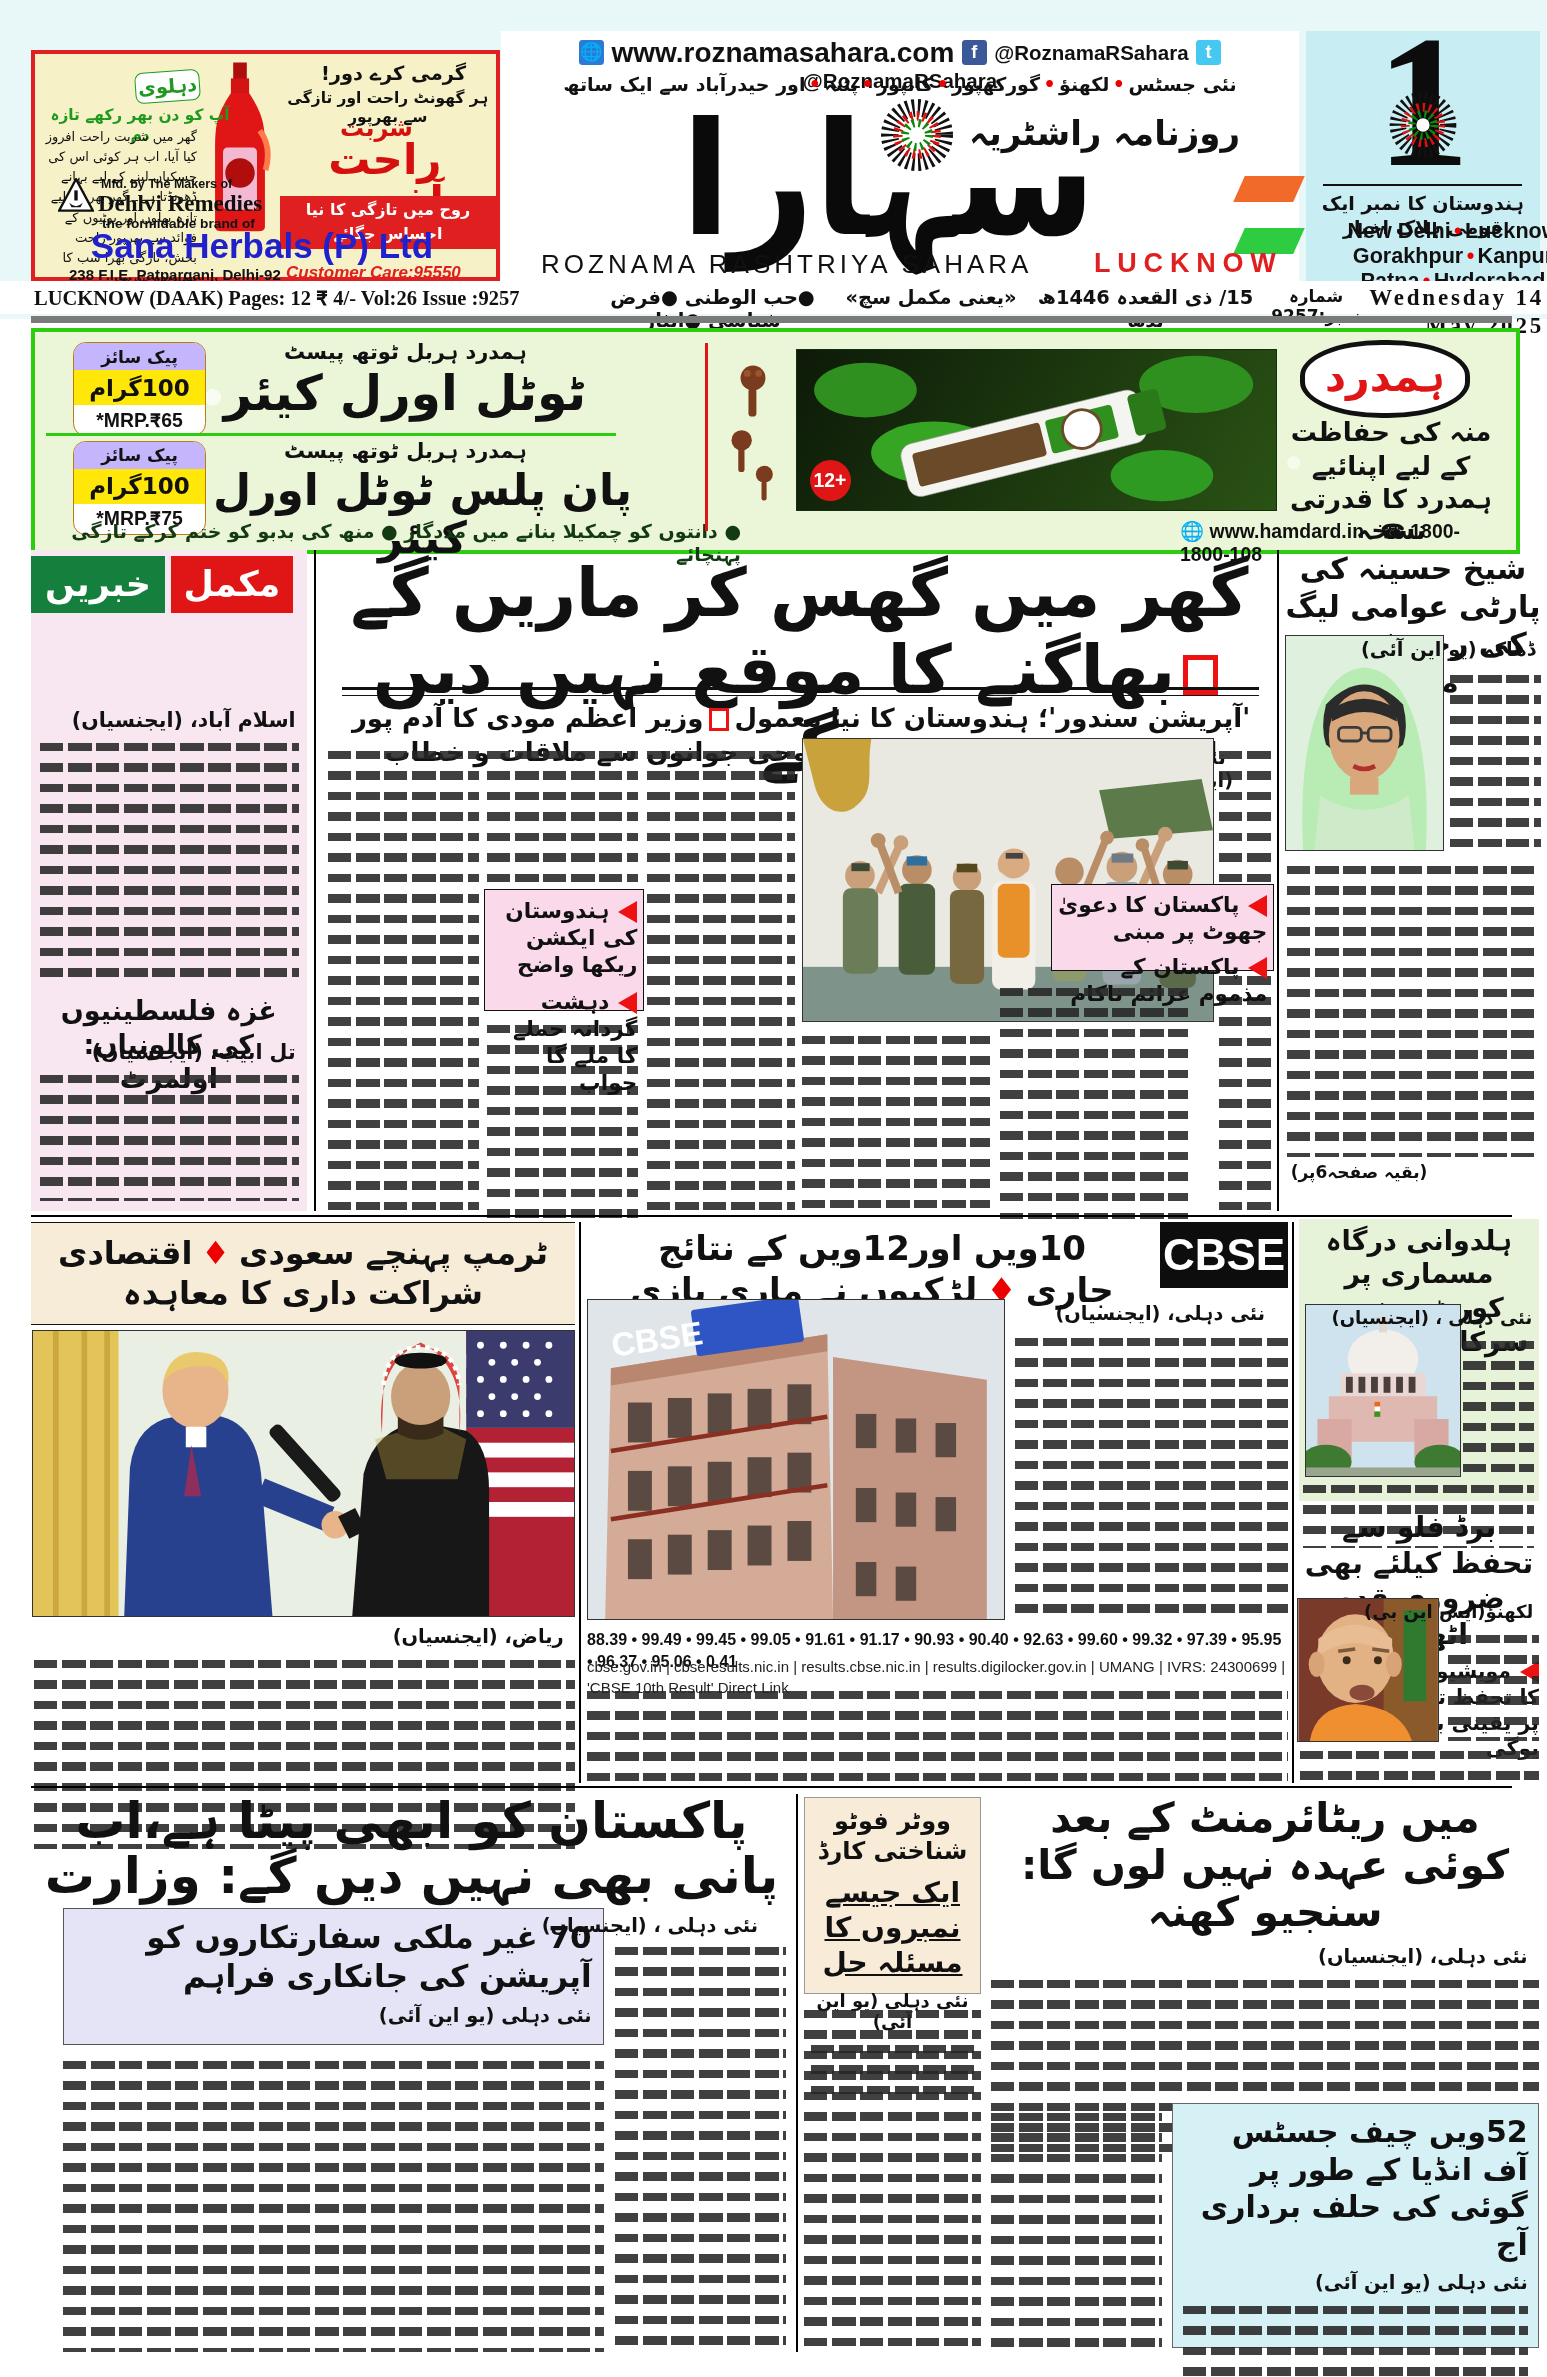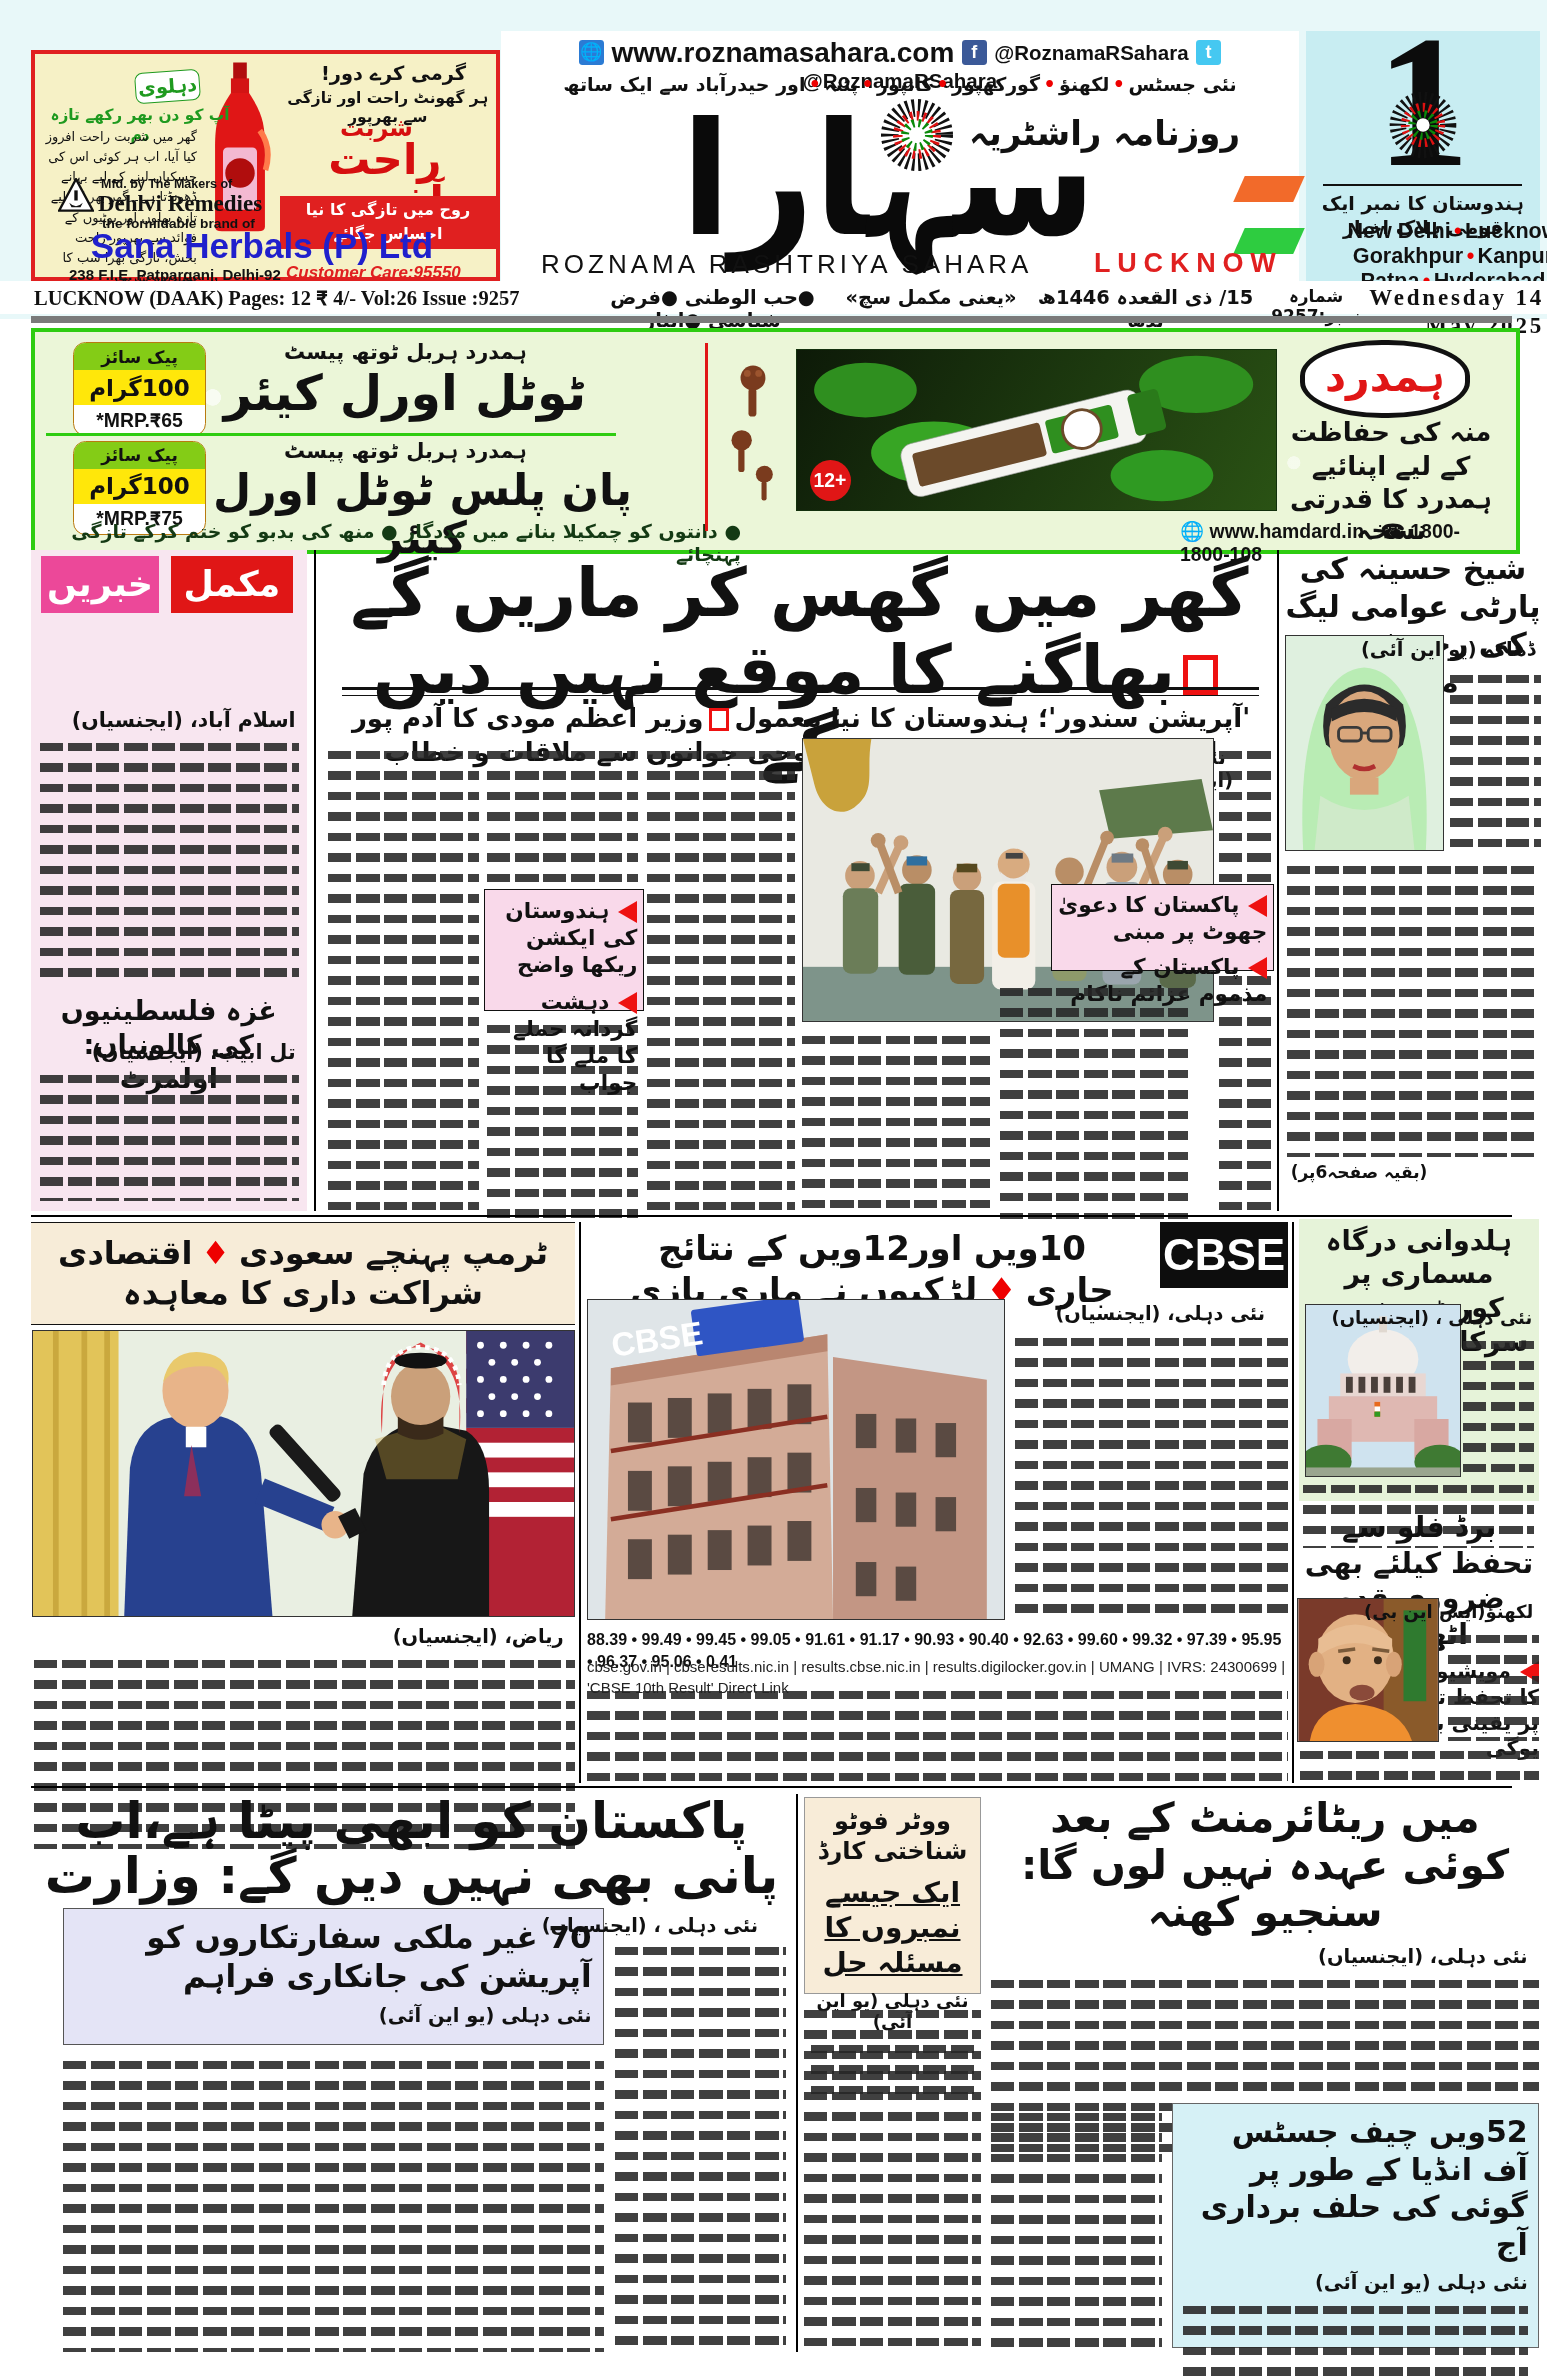--- a/index.html
+++ b/index.html
@@ -29,21 +29,21 @@
   .redtri{display:inline-block;width:0;height:0;border-top:11.4px solid transparent;border-bottom:11.4px solid transparent;border-right:19.4px solid #e11;vertical-align:middle;margin-left:9px;}
 
   .doubleline{border-top:3.4px solid #111;border-bottom:1.7px solid #111;height:4.6px;}
 
   .pinkbox{background:#f9d9ea;border:1.7px solid #111;}
   .photo{overflow:hidden;border:1.1px solid #333;background:#ddd;}
   .dateline{font-weight:bold;}
   .headline{font-weight:bold;line-height:1.25;}
 
   .badge{border:1.7px solid #b97a10;border-radius:12.5px;overflow:hidden;background:#fff;text-align:center;}
-  .badge .top{background:#84cc16;padding:3.4px 0;font-weight:bold;}
+  .badge .top{background:#c4b5fd;padding:3.4px 0;font-weight:bold;}
   .badge .mid{background:#ffe70a;padding:4.6px 0;font-weight:bold;}
   .badge .mrp{padding:3.4px 0;font-weight:bold;font-family:"Liberation Sans",sans-serif;}
 
   .socialicon{display:inline-block;width:25px;height:25px;border-radius:3.4px;color:#fff;text-align:center;
               font:bold 18px/25px "Liberation Sans",sans-serif;vertical-align:middle;margin:0 4.6px;}
 </style>
 </head>
 <body>
 
 <div id="page">
@@ -208,21 +208,21 @@
     <div class="abs" style="right:17px;top:188px;width:319px;direction:ltr;font:bold 19.4px/1.2 'Liberation Sans',sans-serif;">
       <span>🌐</span>
       <span>www.hamdard.in</span>
       <span style="margin-left:11.4px;">☎</span>
       <span>1800-1800-108</span>
     </div>
   </div>
 
   <div class="abs rtl" style="left:31px;top:550px;width:276px;height:661px;background:#f8e6f0;">
     <div class="abs ctr" style="right:14.2px;top:5.7px;width:122px;height:57px;background:#e01616;color:#fff;font:900 35px/57px 'DejaVu Sans',sans-serif;">مکمل</div>
-    <div class="abs ctr" style="right:148px;top:5.7px;width:118px;height:57px;background:#ec4899;color:#fff;font:900 35px/57px 'DejaVu Sans',sans-serif;">خبریں</div>
+    <div class="abs ctr" style="right:142px;top:5.7px;width:134px;height:57px;background:#15803d;color:#fff;font:900 35px/57px 'DejaVu Sans',sans-serif;">خبریں</div>
     <div class="abs dateline" style="right:11.4px;top:158px;font-size:20.5px;">اسلام آباد، (ایجنسیاں)</div>
     <div class="abs utxt" style="right:8.5px;top:188px;width:259px;height:245px;"></div>
     <div class="abs ctr headline" style="right:5.7px;top:444px;width:265px;font-size:27px;">غزہ فلسطینیوں کی کالونیاں: اولمرٹ</div>
     <div class="abs dateline" style="right:11.4px;top:490px;font-size:20.5px;">تل ابیب، (ایجنسیاں)</div>
     <div class="abs utxt" style="right:8.5px;top:520px;width:259px;height:131px;"></div>
   </div>
   <div class="abs vrule" style="left:314px;top:550px;height:661px;"></div>
 
   <div class="abs rtl ctr" style="left:325px;top:555px;width:949px;font:900 67px/1.15 'DejaVu Sans',sans-serif;">
     <span>گھر میں گھس کر ماریں گے</span><span class="redsq"></span><span>بھاگنے کا موقع نہیں دیں گے</span>

